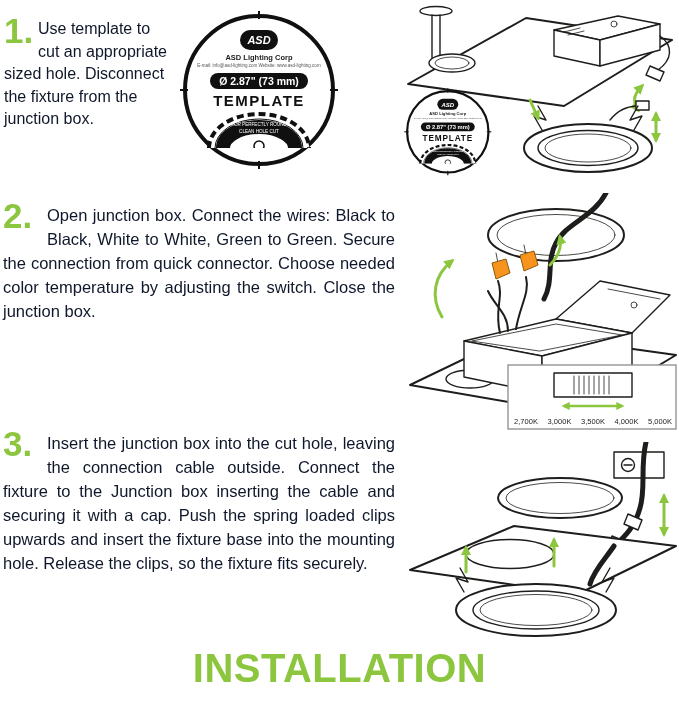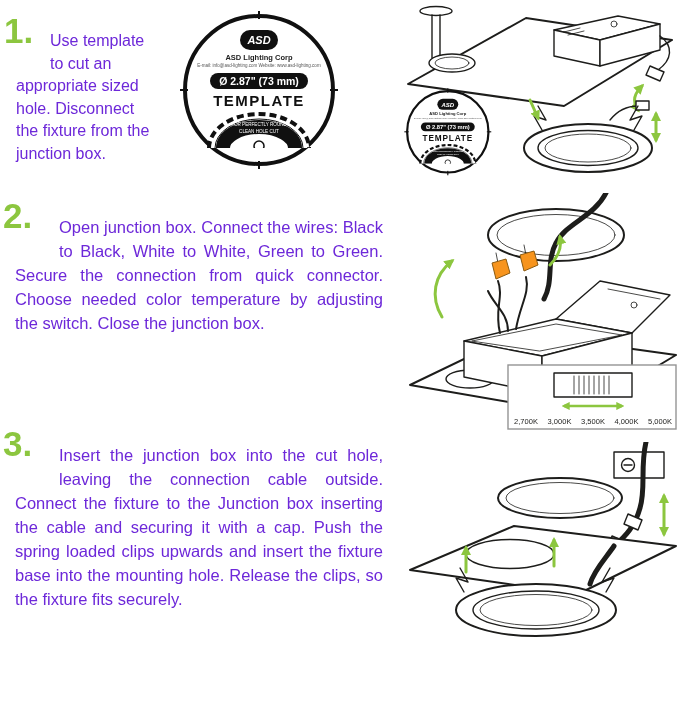--- a/index.html
+++ b/index.html
@@ -3,21 +3,21 @@
 <meta charset="utf-8">
 <style>
   *{box-sizing:border-box}
   body{margin:0;background:#fff}
   .page{position:relative;width:679px;height:703px;background:#fff;overflow:hidden;
         font-family:"Liberation Sans",sans-serif;color:#3c3c3b}
 
   
   .step{position:absolute}
   .step .num{position:absolute;left:0;top:-7px;font-size:35px;font-weight:700;color:#8CC63F}
-  .step p{margin:12px;font-size:16.5px;line-height:24px;color:#6d28d9}
+  .step p{margin:0;font-size:16.5px;line-height:24px;color:#0f172a}
   .step .spacer{float:left;width:44px;height:26px}
   .jtext p{text-align:justify}
   #step1{left:4px;top:18px;width:163px}
   #step1 p{font-size:16px;line-height:22.5px}
   #step1 .spacer{width:34px;height:24px}
   #step2{left:3px;top:203px;width:392px}
   #step3{left:3px;top:431px;width:392px}
 
   .title{position:absolute;left:0;right:0;top:646px;text-align:center;
          font-size:40px;font-weight:700;color:#8CC63F;letter-spacing:.5px}
@@ -246,14 +246,15 @@
     <svg class="saw" width="112" height="38" viewBox="0 0 112 38">
       <path d="M6,38 A50,34 0 0 1 106,38" fill="#fff" stroke="#101010" stroke-width="4" stroke-dasharray="7 4"></path>
       <path d="M12,38 A44,29 0 0 1 100,38" fill="none" stroke="#101010" stroke-width="1"></path>
       <path d="M20,38 A36,21 0 0 1 92,38" fill="none" stroke="#101010" stroke-width="14"></path>
       <text x="56" y="16" text-anchor="middle" font-size="4.6" fill="#fff">FOR PERFECTLY ROUND</text>
       <text x="56" y="22.5" text-anchor="middle" font-size="4.6" fill="#fff">CLEAN HOLE CUT</text>
       <circle cx="56" cy="36" r="5" fill="#fff" stroke="#101010" stroke-width="1.5"></circle>
     </svg>
   </div>
 
+  <div class="title">INSTALLATION</div>
 
 </div>
 
 </body></html>

